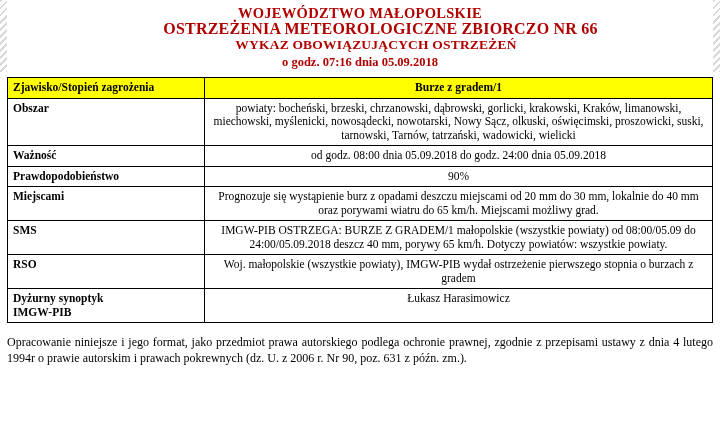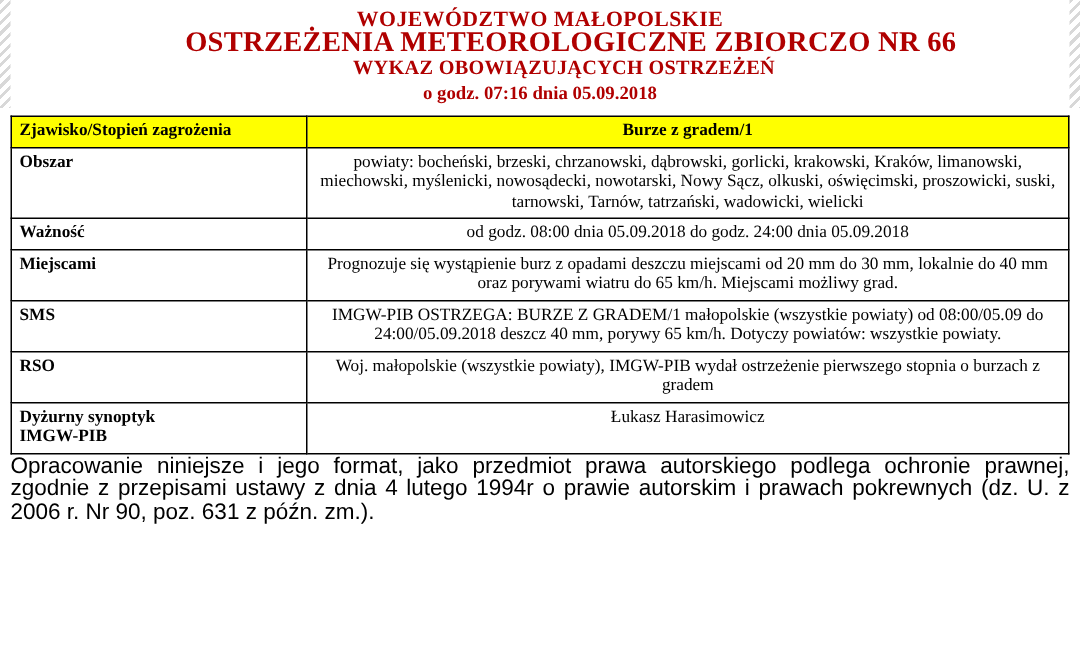--- a/index.html
+++ b/index.html
@@ -27,21 +27,21 @@
     font-weight: bold;
     font-family: "Liberation Serif", serif;
     padding: 5px 0 4px 0;
   }
   .header .line1 {
     font-size: 14.5px;
     letter-spacing: 0.3px;
     line-height: 16px;
   }
   .header .line2 {
-    font-size: 19px;
+    font-size: 16px;
     letter-spacing: 0.2px;
     line-height: 16px;
     padding-left: 41px;
   }
   .header .line3 {
     font-size: 13.5px;
     letter-spacing: 0.2px;
     line-height: 16px;
     padding-left: 32px;
   }
@@ -75,24 +75,24 @@
   }
   tr.hl td.value {
     font-weight: bold;
   }
   td.value {
     font-weight: normal;
     text-align: center;
   }
   .legal {
     width: 706px;
-    margin: 0 auto 0 auto;
-    font-size: 15px;
+    margin: 12px auto 0 auto;
+    font-size: 12px;
     line-height: 15.5px;
-    font-family: Liberation Sans, sans-serif;
+    font-family: Liberation Serif, serif;
     text-align: justify;
   }
   .legal p {
     margin: 0 0 1px 0;
   }
   .edge-left, .edge-right {
     position: absolute;
     top: 0;
     width: 7px;
     height: 72px;
@@ -130,20 +130,24 @@
       </tr>
       <tr>
         <td class="label">Obszar</td>
         <td class="value">powiaty: bocheński, brzeski, chrzanowski, dąbrowski, gorlicki, krakowski, Kraków, limanowski, miechowski, myślenicki, nowosądecki, nowotarski, Nowy Sącz, olkuski, oświęcimski, proszowicki, suski, tarnowski, Tarnów, tatrzański, wadowicki, wielicki</td>
       </tr>
       <tr>
         <td class="label">Ważność</td>
         <td class="value">od godz. 08:00 dnia 05.09.2018 do godz. 24:00 dnia 05.09.2018</td>
       </tr>
       <tr>
+        <td class="label">Prawdopodobieństwo</td>
+        <td class="value">90%</td>
+      </tr>
+      <tr>
         <td class="label">Miejscami</td>
         <td class="value">Prognozuje się wystąpienie burz z opadami deszczu miejscami od 20 mm do 30 mm, lokalnie do 40 mm oraz porywami wiatru do 65 km/h. Miejscami możliwy grad.</td>
       </tr>
       <tr>
         <td class="label">SMS</td>
         <td class="value">IMGW-PIB OSTRZEGA: BURZE Z GRADEM/1 małopolskie (wszystkie powiaty) od 08:00/05.09 do 24:00/05.09.2018 deszcz 40 mm, porywy 65 km/h. Dotyczy powiatów: wszystkie powiaty.</td>
       </tr>
       <tr>
         <td class="label">RSO</td>
         <td class="value">Woj. małopolskie (wszystkie powiaty), IMGW-PIB wydał ostrzeżenie pierwszego stopnia o burzach z gradem</td>

